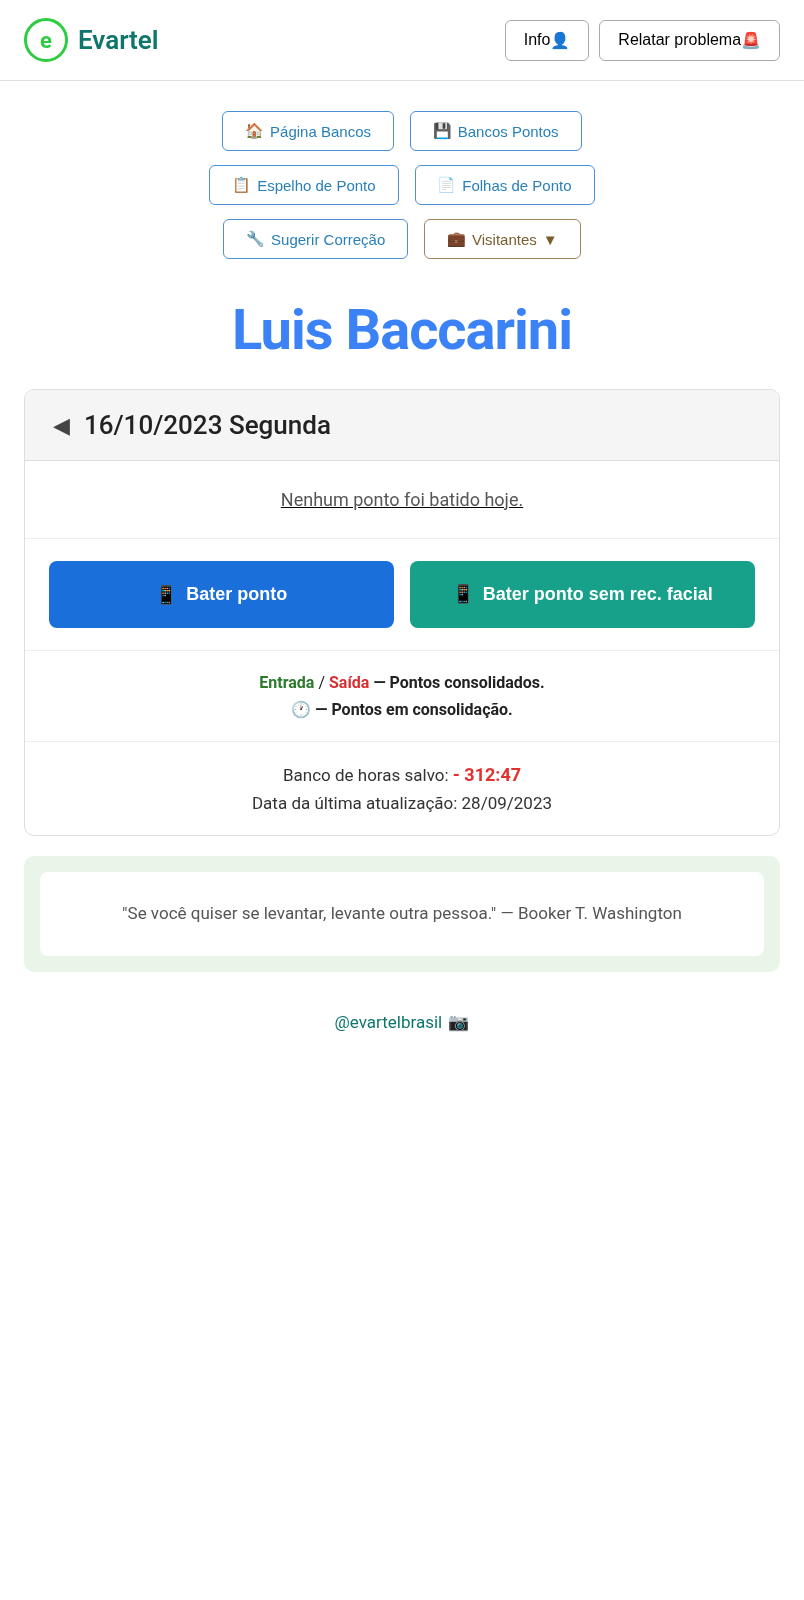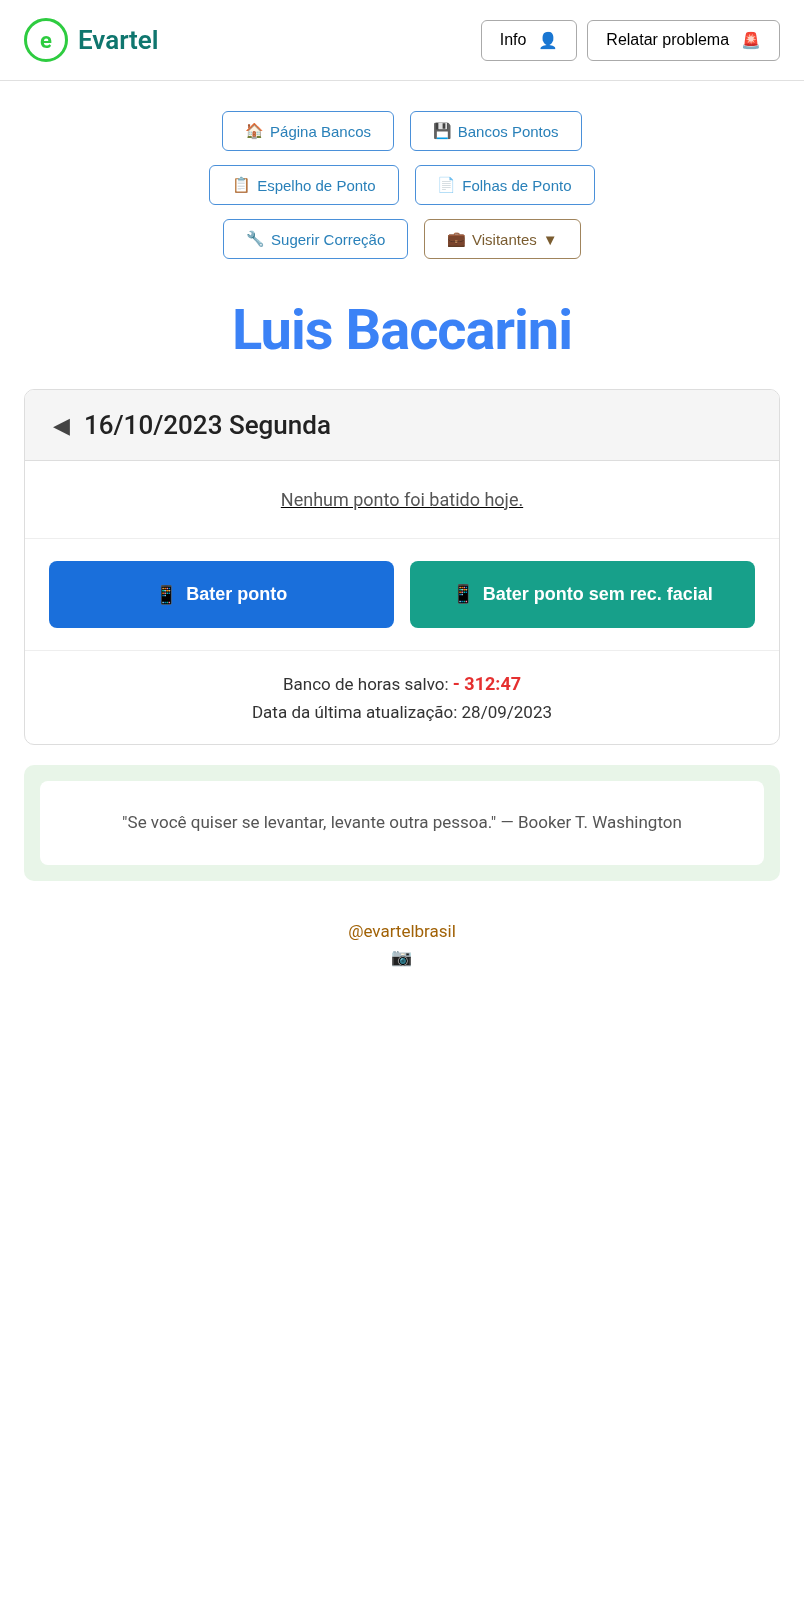--- a/index.html
+++ b/index.html
@@ -54,21 +54,21 @@
 
     .header-btn {
       padding: 10px 18px;
       border: 1.5px solid #aaa;
       border-radius: 6px;
       background: #fff;
       font-size: 16px;
       cursor: pointer;
       display: flex;
       align-items: center;
-      gap: 12px;
+      gap: 0;
     }
 
     
     .nav-section {
       padding: 30px 40px 10px;
       display: flex;
       flex-direction: column;
       align-items: center;
       gap: 14px;
     }
@@ -265,28 +265,27 @@
       line-height: 1.6;
     }
 
     
     .footer {
       text-align: center;
       padding: 24px;
     }
 
     .footer-link {
-      color: #a16207;
+      color: #0f766e;
       font-size: 17px;
       display: flex;
       align-items: center;
       justify-content: center;
       gap: 6px;
       text-decoration: none;
-      flex-direction: column;
     }
   </style>
 </head>
 <body>
 
 <div class="header">
   <div class="logo-area">
     <div class="logo-circle">
       <span>e</span>
     </div>
@@ -361,20 +360,32 @@
     <button class="btn-bater">
       <span>📱</span>
       <span>Bater ponto</span>
     </button>
     <button class="btn-bater-sem">
       <span>📱</span>
       <span>Bater ponto sem rec. facial</span>
     </button>
   </div>
 
+  <div class="legend-row">
+    <div class="legend-line">
+      <span class="entrada-text">Entrada</span>
+      <span> / </span>
+      <span class="saida-text">Saída</span>
+      <span class="bold-text">— Pontos consolidados.</span>
+    </div>
+    <div class="legend-line">
+      <span>🕐</span>
+      <span class="bold-text">— Pontos em consolidação.</span>
+    </div>
+  </div>
 
   <div class="banco-row">
     <div class="banco-line">
       <span>Banco de horas salvo:</span>
       <span class="banco-value">- 312:47</span>
     </div>
     <div class="banco-line">
       <span>Data da última atualização:</span>
       <span> </span>
       <span>28/09/2023</span>

